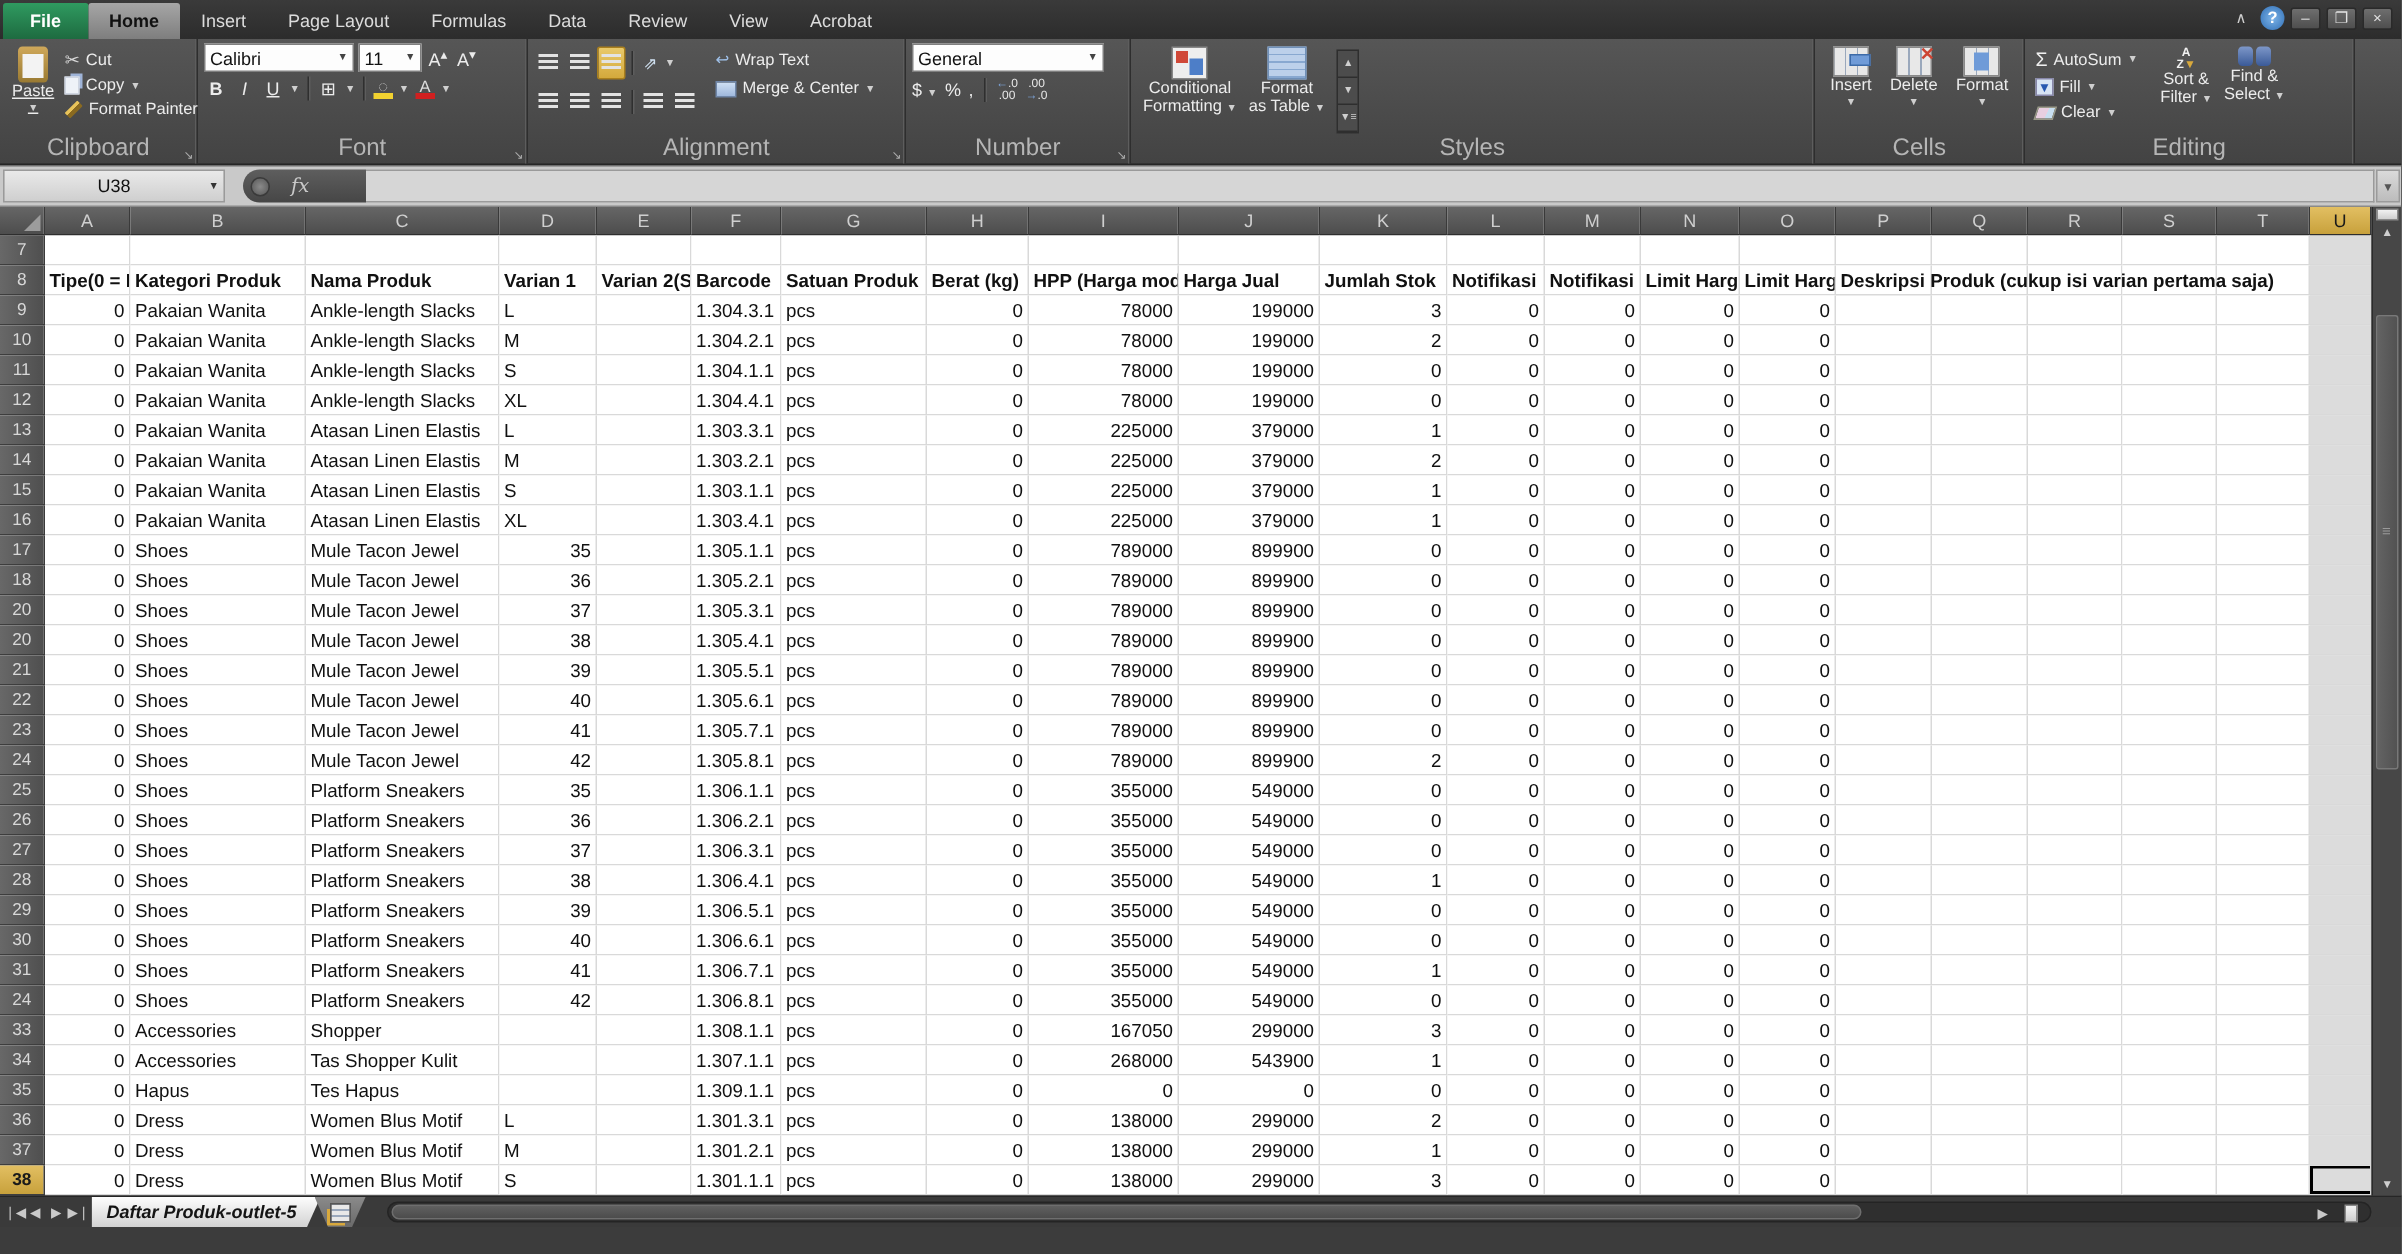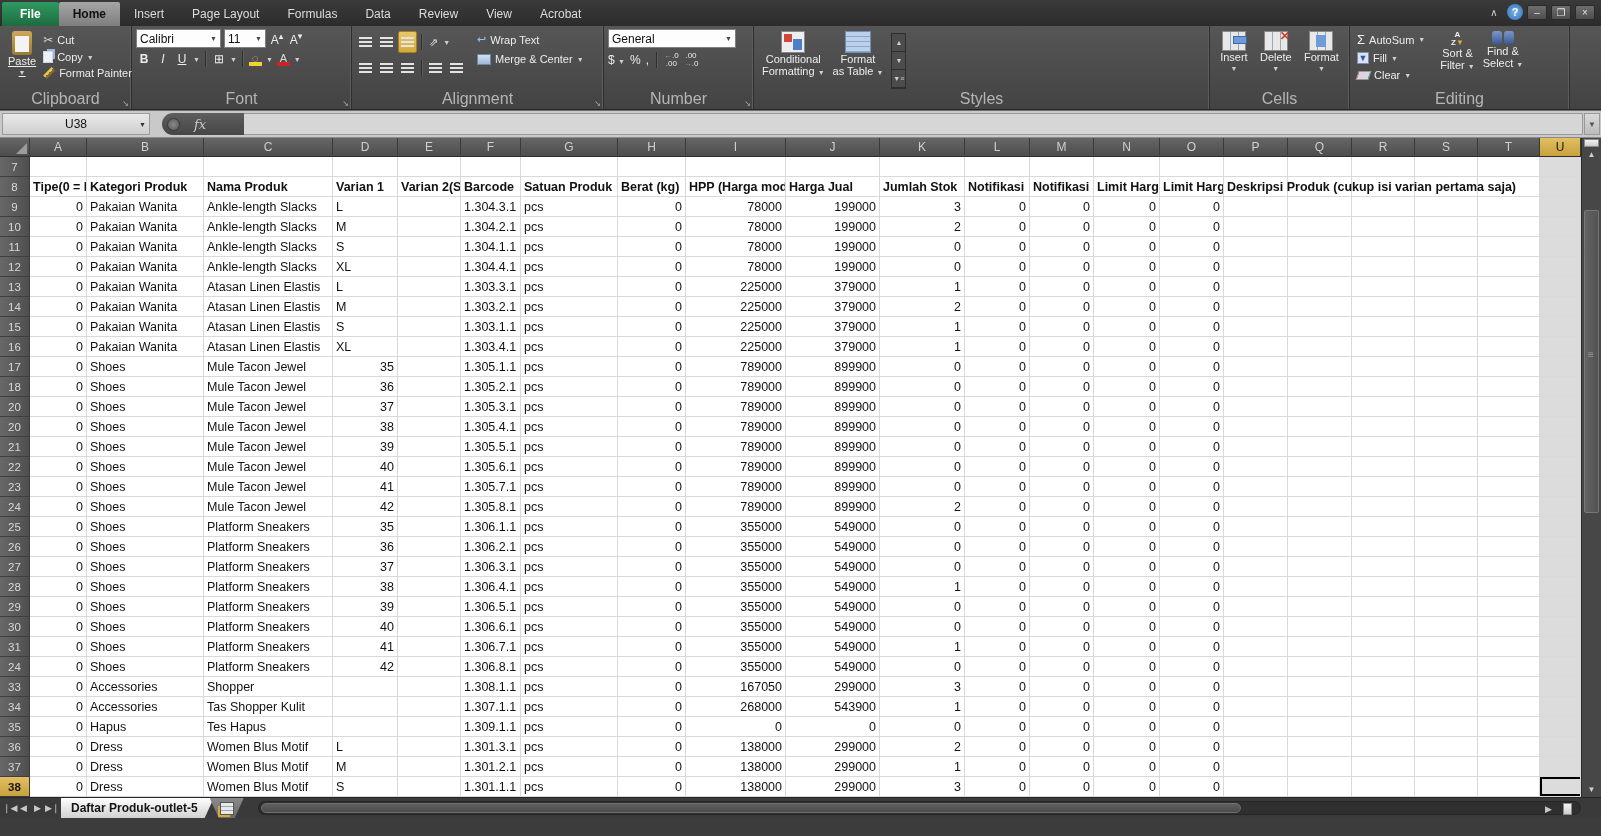--- a/index.html
+++ b/index.html
@@ -127,21 +127,21 @@
   .vscroll { position:absolute; left:1581px; top:0; width:20px; height:659px; background:#474747; border-left:1px solid #2b2b2b; }
   .vsplit { position:absolute; top:1px; left:2px; width:15px; height:8px; background:linear-gradient(#f2f2f2,#cfcfcf); border:1px solid #8a8a8a; }
   .varr { position:absolute; left:0; width:19px; text-align:center; color:#cfcfcf; font-size:8px; }
   .vthumb { position:absolute; left:2px; width:15px; top:72px; height:303px; background:linear-gradient(90deg,#636363,#525252); border:1px solid #787878; border-radius:2px; }
   .vthumb:after { content:"≡"; color:#9a9a9a; font-size:10px; position:absolute; left:3px; top:46%; }
 
   
   .tabsrow { height:21px; background:#3a3a3a; border-top:1px solid #262626; position:relative; display:flex; align-items:center; }
   .navbtns { display:flex; gap:1px; padding:0 3px; }
   .navbtns span { width:13px; height:15px; color:#c9c9c9; font-size:9px; text-align:center; line-height:15px; }
-  .sheettab { height:20px; background:linear-gradient(#fdfdfd,#d2d2d2); color:#141414; font-size:12px; font-weight:bold; padding:0 16px 1px 10px; line-height:20px; clip-path:polygon(0 0,100% 0,calc(100% - 9px) 100%,0 100%); }
+  .sheettab { height:20px; background:linear-gradient(#fdfdfd,#d2d2d2); color:#141414; font-size:12px; font-weight:bold; padding:0 16px 1px 10px; line-height:20px; clip-path:polygon(0 0,100% 0,calc(100% - 9px) 100%,0 100%);font-style:italic; }
   .instab { height:20px; width:34px; background:linear-gradient(#8a8a8a,#6a6a6a); clip-path:polygon(0 0,100% 0,calc(100% - 9px) 100%,9px 100%); margin-left:-4px; position:relative; }
   .instab:after { content:""; position:absolute; left:10px; top:4px; width:12px; height:11px; background:repeating-linear-gradient(#e8e8e8 0 3px,#9aa8bc 3px 4px); border:1px solid #555; box-shadow:-3px 3px 0 -1px #d9a93c; }
   .hscroll { position:absolute; left:258px; right:20px; top:3px; height:14px; background:#2f2f2f; border:1px solid #242424; border-radius:7px; }
   .hthumb { position:absolute; left:2px; top:1px; width:980px; height:10px; background:linear-gradient(#606060,#4c4c4c); border:1px solid #6e6e6e; border-radius:5px; }
   .harr { position:absolute; right:28px; top:2px; color:#c9c9c9; font-size:9px; }
   .hsplit { position:absolute; right:8px; top:1px; width:9px; height:12px; background:linear-gradient(#f2f2f2,#cfcfcf); border:1px solid #8a8a8a; }
 
   
   .statusbar { height:18px; background:linear-gradient(#2e2e2e,#1f1f1f); border-top:1px solid #000; display:flex; align-items:center; position:relative; color:#cfcfcf; font-size:11px; }
   .ready { padding:0 10px; }
@@ -199,21 +199,21 @@
             <span class="brush-ico"></span>
             <span>Format Painter</span>
           </div>
       </div>
       <div class="grp-label">Clipboard</div>
       <div class="launcher">↘</div>
     </div>
 
     <div class="grp g-font">
       <div class="fontrow">
-        <div class="combo" style="width:85px">
+        <div class="combo" style="width:100px">
             <span>Calibri</span>
             <span class="dd">▼</span>
           </div>
         <div class="combo" style="width:42px">
             <span>11</span>
             <span class="dd">▼</span>
           </div>
         <span class="fmtbtn">A<span class="grow-num">▴</span></span>
         <span class="fmtbtn">A<span class="grow-num">▾</span></span>
       </div>

